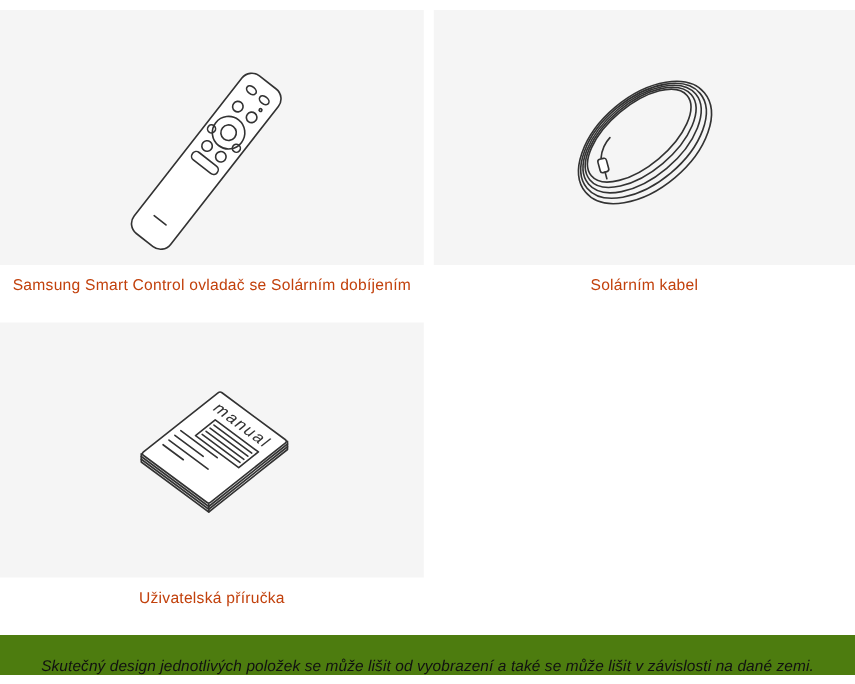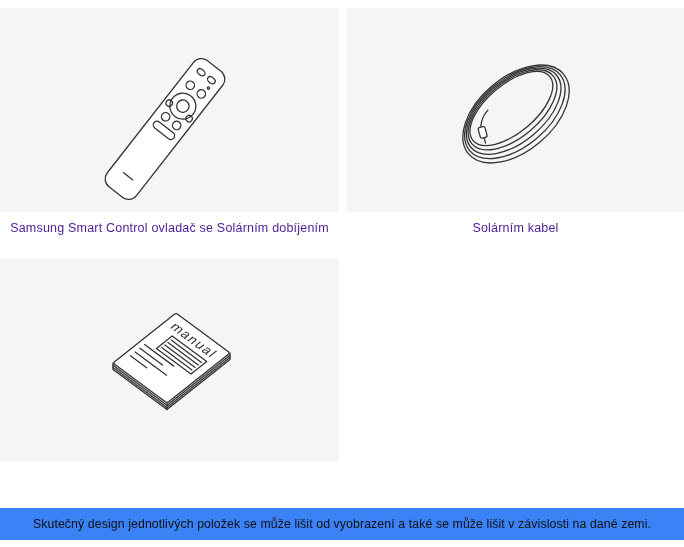--- a/index.html
+++ b/index.html
@@ -5,22 +5,22 @@
   * { margin:0; padding:0; box-sizing:border-box; }
   html,body { width:684px; height:547px; background:#ffffff;
     font-family:"Liberation Sans", sans-serif; color:#111111; }
   .page { width:684px; height:547px; display:flex; flex-direction:column; background:#fff; }
   .top-gap { height:8px; background:#fff; }
   .row { display:grid; grid-template-columns:339px 337px; column-gap:8px; }
   .panel { height:204px; background:#f5f5f5; display:flex; align-items:center; justify-content:center; overflow:hidden; }
   .panel-empty { height:204px; background:#ffffff; }
   .caption-row { display:grid; grid-template-columns:339px 337px; column-gap:8px; }
   .caption { height:46px; display:flex; justify-content:center; align-items:flex-start; padding-top:9px;
-    font-size:12.5px; letter-spacing:0.2px; color:#4c1d95; text-align:center; }
-  .footer-bar { height:32px; background:#3b82f6; display:flex; align-items:center; justify-content:center; }
+    font-size:12.5px; letter-spacing:0.2px; color:#c2410c; text-align:center; }
+  .footer-bar { height:32px; background:#4d7c0f; display:flex; align-items:flex-end; justify-content:center;font-style:italic; }
   .footer-bar p { font-size:12.3px; letter-spacing:0.1px; color:#111; }
   .bottom-gap { flex:1; background:#fff; }
   svg { display:block; }
   .st { fill:none; stroke:#333333; stroke-width:1.3; stroke-linecap:round; stroke-linejoin:round; }
   .stw { fill:#ffffff; stroke:#333333; stroke-width:1.3; stroke-linecap:round; stroke-linejoin:round; }
   .nss { vector-effect:non-scaling-stroke; }
   .cover-label { font-family:"Liberation Sans",sans-serif; font-size:20px; letter-spacing:2px; fill:#333; }
 </style>
 </head>
 <body>
@@ -96,20 +96,21 @@
           <line class="st nss" x1="8" y1="77" x2="50" y2="77"></line>
           <line class="st nss" x1="8" y1="86" x2="66" y2="86"></line>
           <line class="st nss" x1="8" y1="95" x2="38" y2="95"></line>
         </g>
       </svg>
     </div>
     <div class="panel-empty"></div>
   </div>
 
   <div class="caption-row">
+    <div class="caption">Uživatelská příručka</div>
     <div class="caption"></div>
   </div>
 
   <div class="footer-bar">
     <p>Skutečný design jednotlivých položek se může lišit od vyobrazení a také se může lišit v závislosti na dané zemi.</p>
   </div>
 
   <div class="bottom-gap"></div>
 
 </div>

